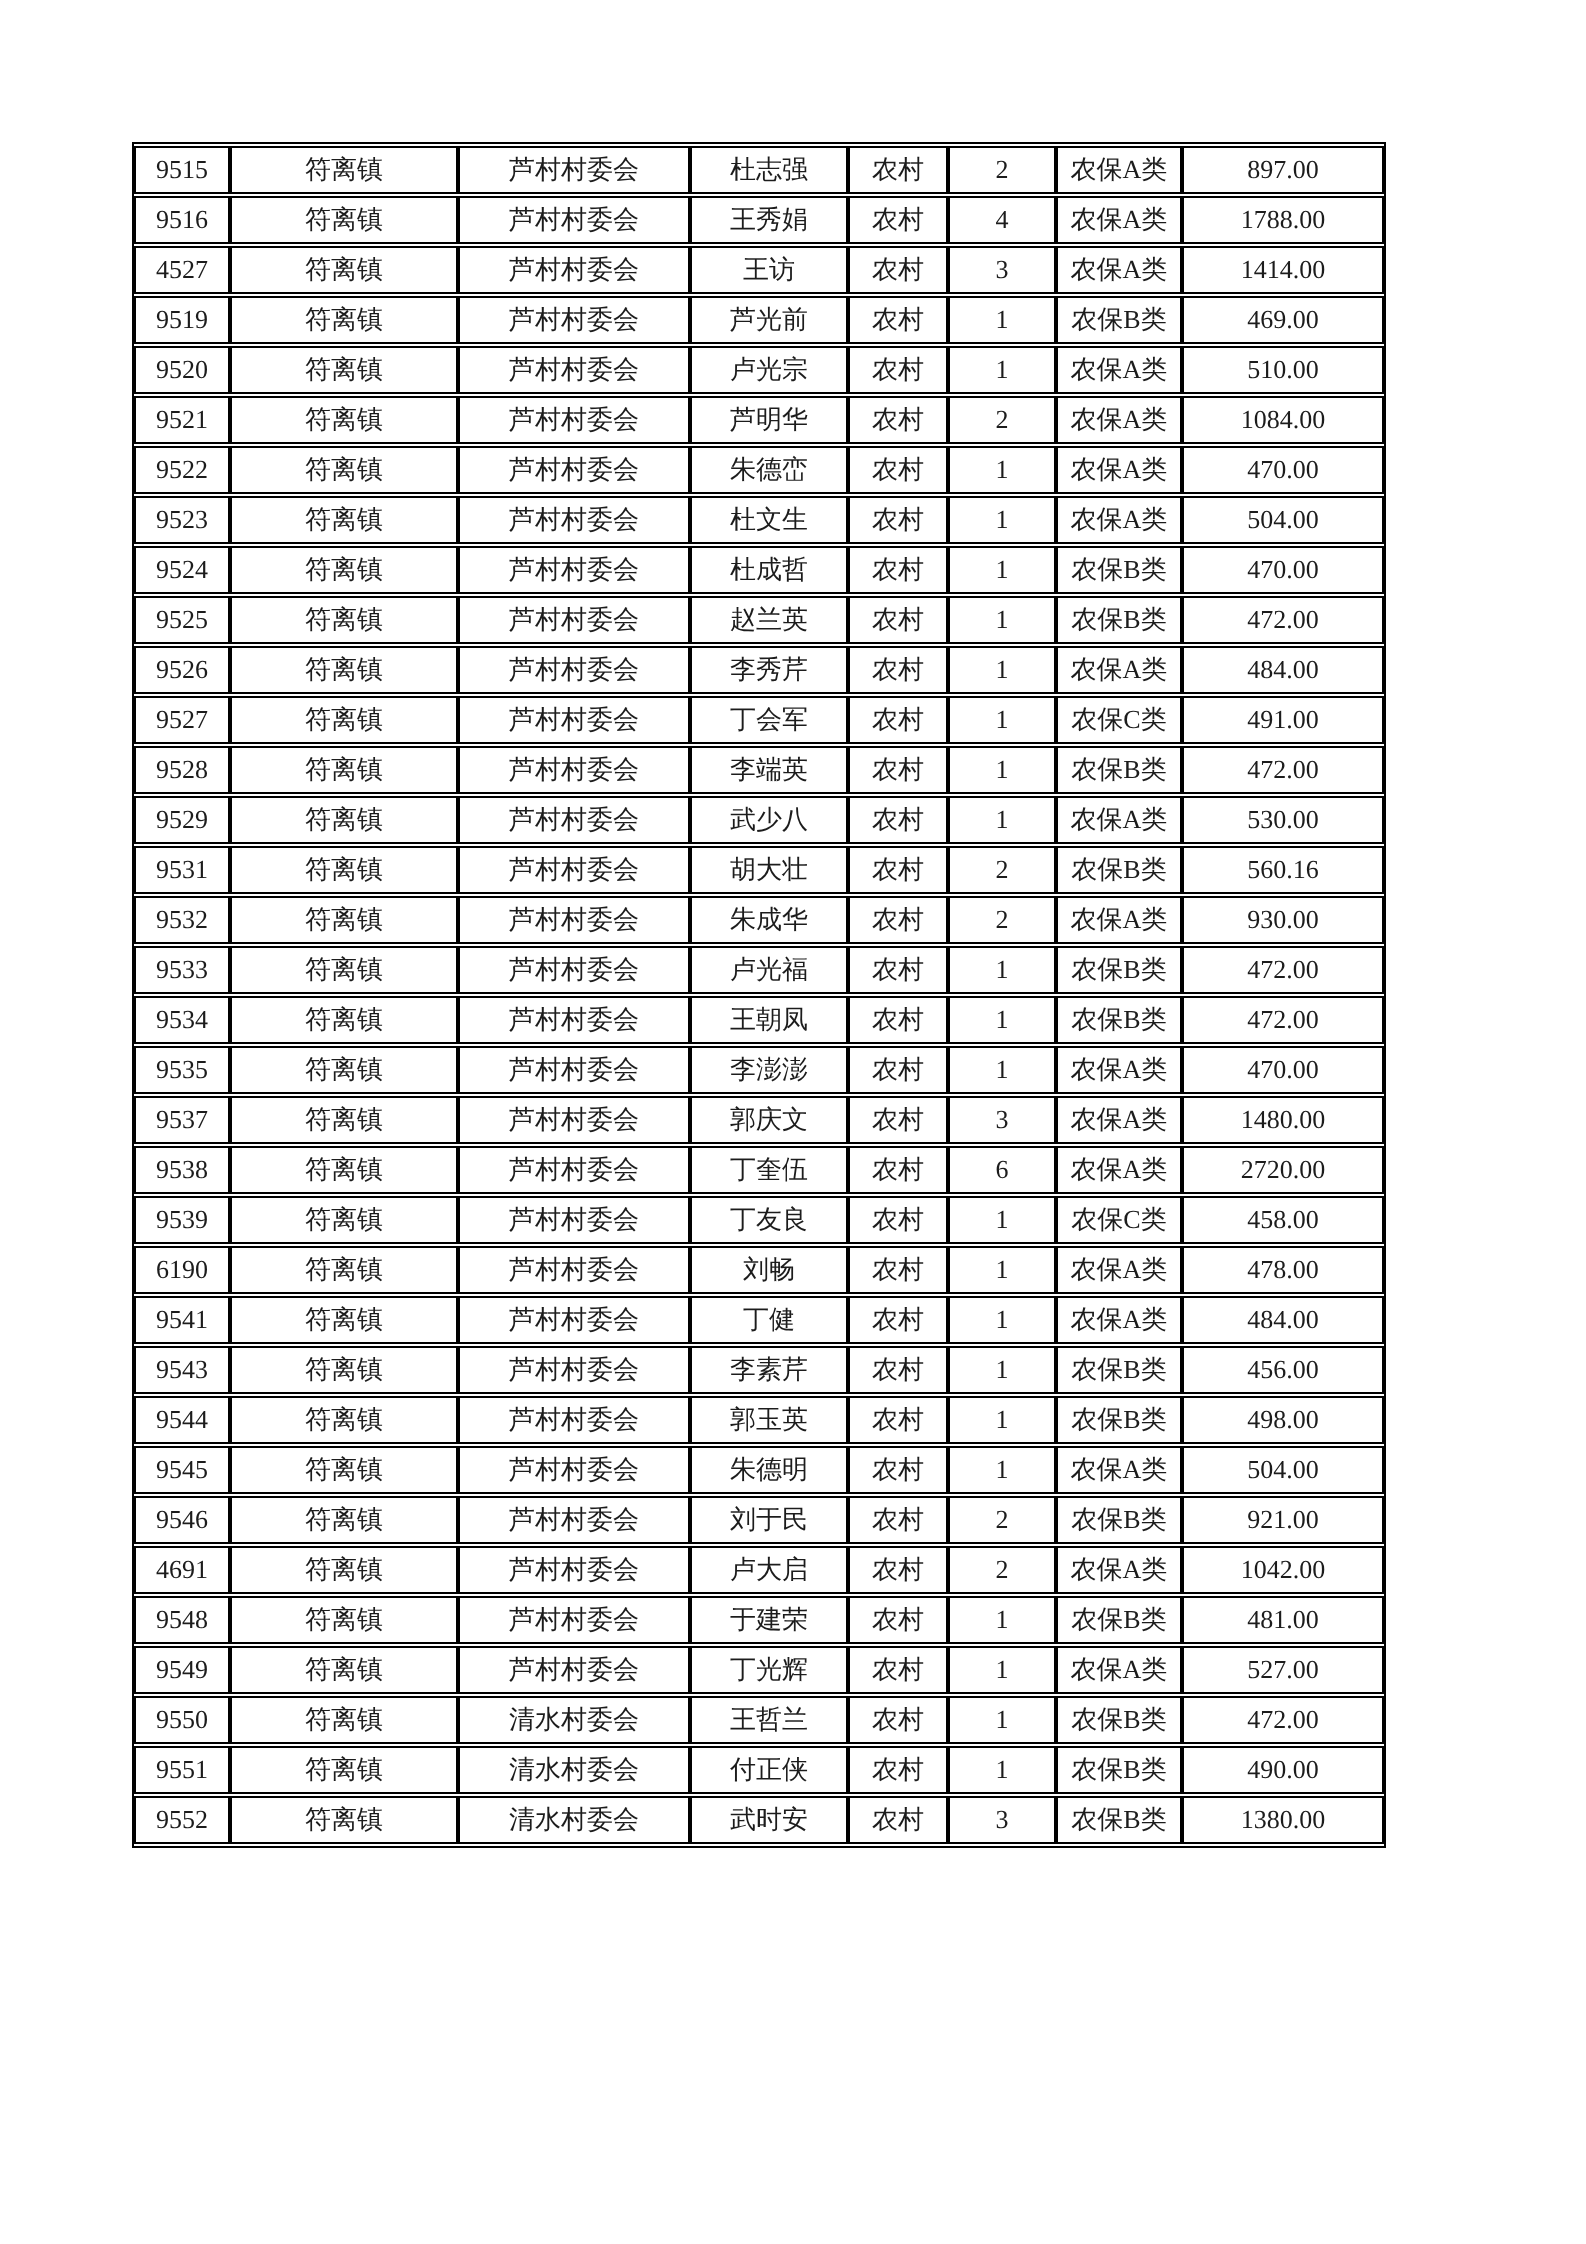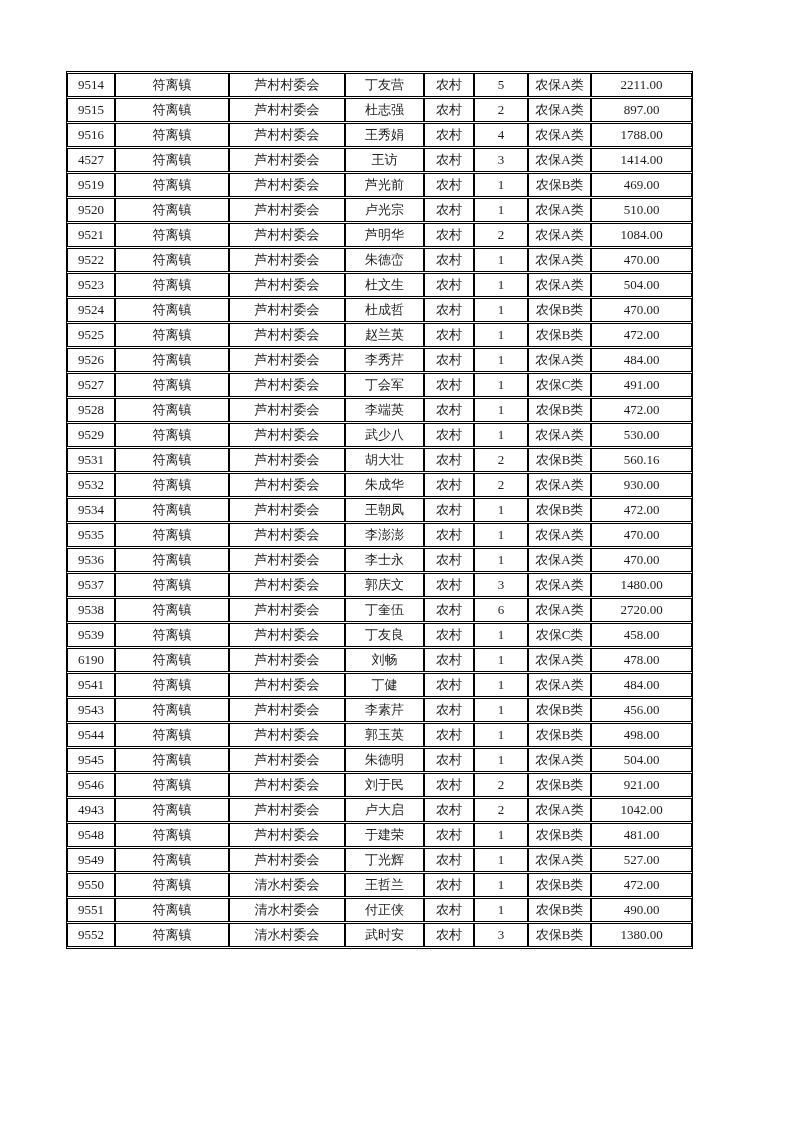--- a/index.html
+++ b/index.html
@@ -61,30 +61,20 @@
       <col class="c-town">
       <col class="c-village">
       <col class="c-name">
       <col class="c-residence">
       <col class="c-persons">
       <col class="c-category">
       <col class="c-amount">
     </colgroup>
     <tbody>
         <tr>
-          <td>9514</td>
-          <td>符离镇</td>
-          <td>芦村村委会</td>
-          <td>丁友营</td>
-          <td>农村</td>
-          <td>5</td>
-          <td>农保A类</td>
-          <td>2211.00</td>
-        </tr>
-        <tr>
           <td>9515</td>
           <td>符离镇</td>
           <td>芦村村委会</td>
           <td>杜志强</td>
           <td>农村</td>
           <td>2</td>
           <td>农保A类</td>
           <td>897.00</td>
         </tr>
         <tr>
@@ -231,44 +221,44 @@
           <td>9532</td>
           <td>符离镇</td>
           <td>芦村村委会</td>
           <td>朱成华</td>
           <td>农村</td>
           <td>2</td>
           <td>农保A类</td>
           <td>930.00</td>
         </tr>
         <tr>
+          <td>9533</td>
+          <td>符离镇</td>
+          <td>芦村村委会</td>
+          <td>卢光福</td>
+          <td>农村</td>
+          <td>1</td>
+          <td>农保B类</td>
+          <td>472.00</td>
+        </tr>
+        <tr>
           <td>9534</td>
           <td>符离镇</td>
           <td>芦村村委会</td>
           <td>王朝凤</td>
           <td>农村</td>
           <td>1</td>
           <td>农保B类</td>
           <td>472.00</td>
         </tr>
         <tr>
           <td>9535</td>
           <td>符离镇</td>
           <td>芦村村委会</td>
           <td>李澎澎</td>
-          <td>农村</td>
-          <td>1</td>
-          <td>农保A类</td>
-          <td>470.00</td>
-        </tr>
-        <tr>
-          <td>9536</td>
-          <td>符离镇</td>
-          <td>芦村村委会</td>
-          <td>李士永</td>
           <td>农村</td>
           <td>1</td>
           <td>农保A类</td>
           <td>470.00</td>
         </tr>
         <tr>
           <td>9537</td>
           <td>符离镇</td>
           <td>芦村村委会</td>
           <td>郭庆文</td>
@@ -351,21 +341,21 @@
           <td>9546</td>
           <td>符离镇</td>
           <td>芦村村委会</td>
           <td>刘于民</td>
           <td>农村</td>
           <td>2</td>
           <td>农保B类</td>
           <td>921.00</td>
         </tr>
         <tr>
-          <td>4943</td>
+          <td>4691</td>
           <td>符离镇</td>
           <td>芦村村委会</td>
           <td>卢大启</td>
           <td>农村</td>
           <td>2</td>
           <td>农保A类</td>
           <td>1042.00</td>
         </tr>
         <tr>
           <td>9548</td>

